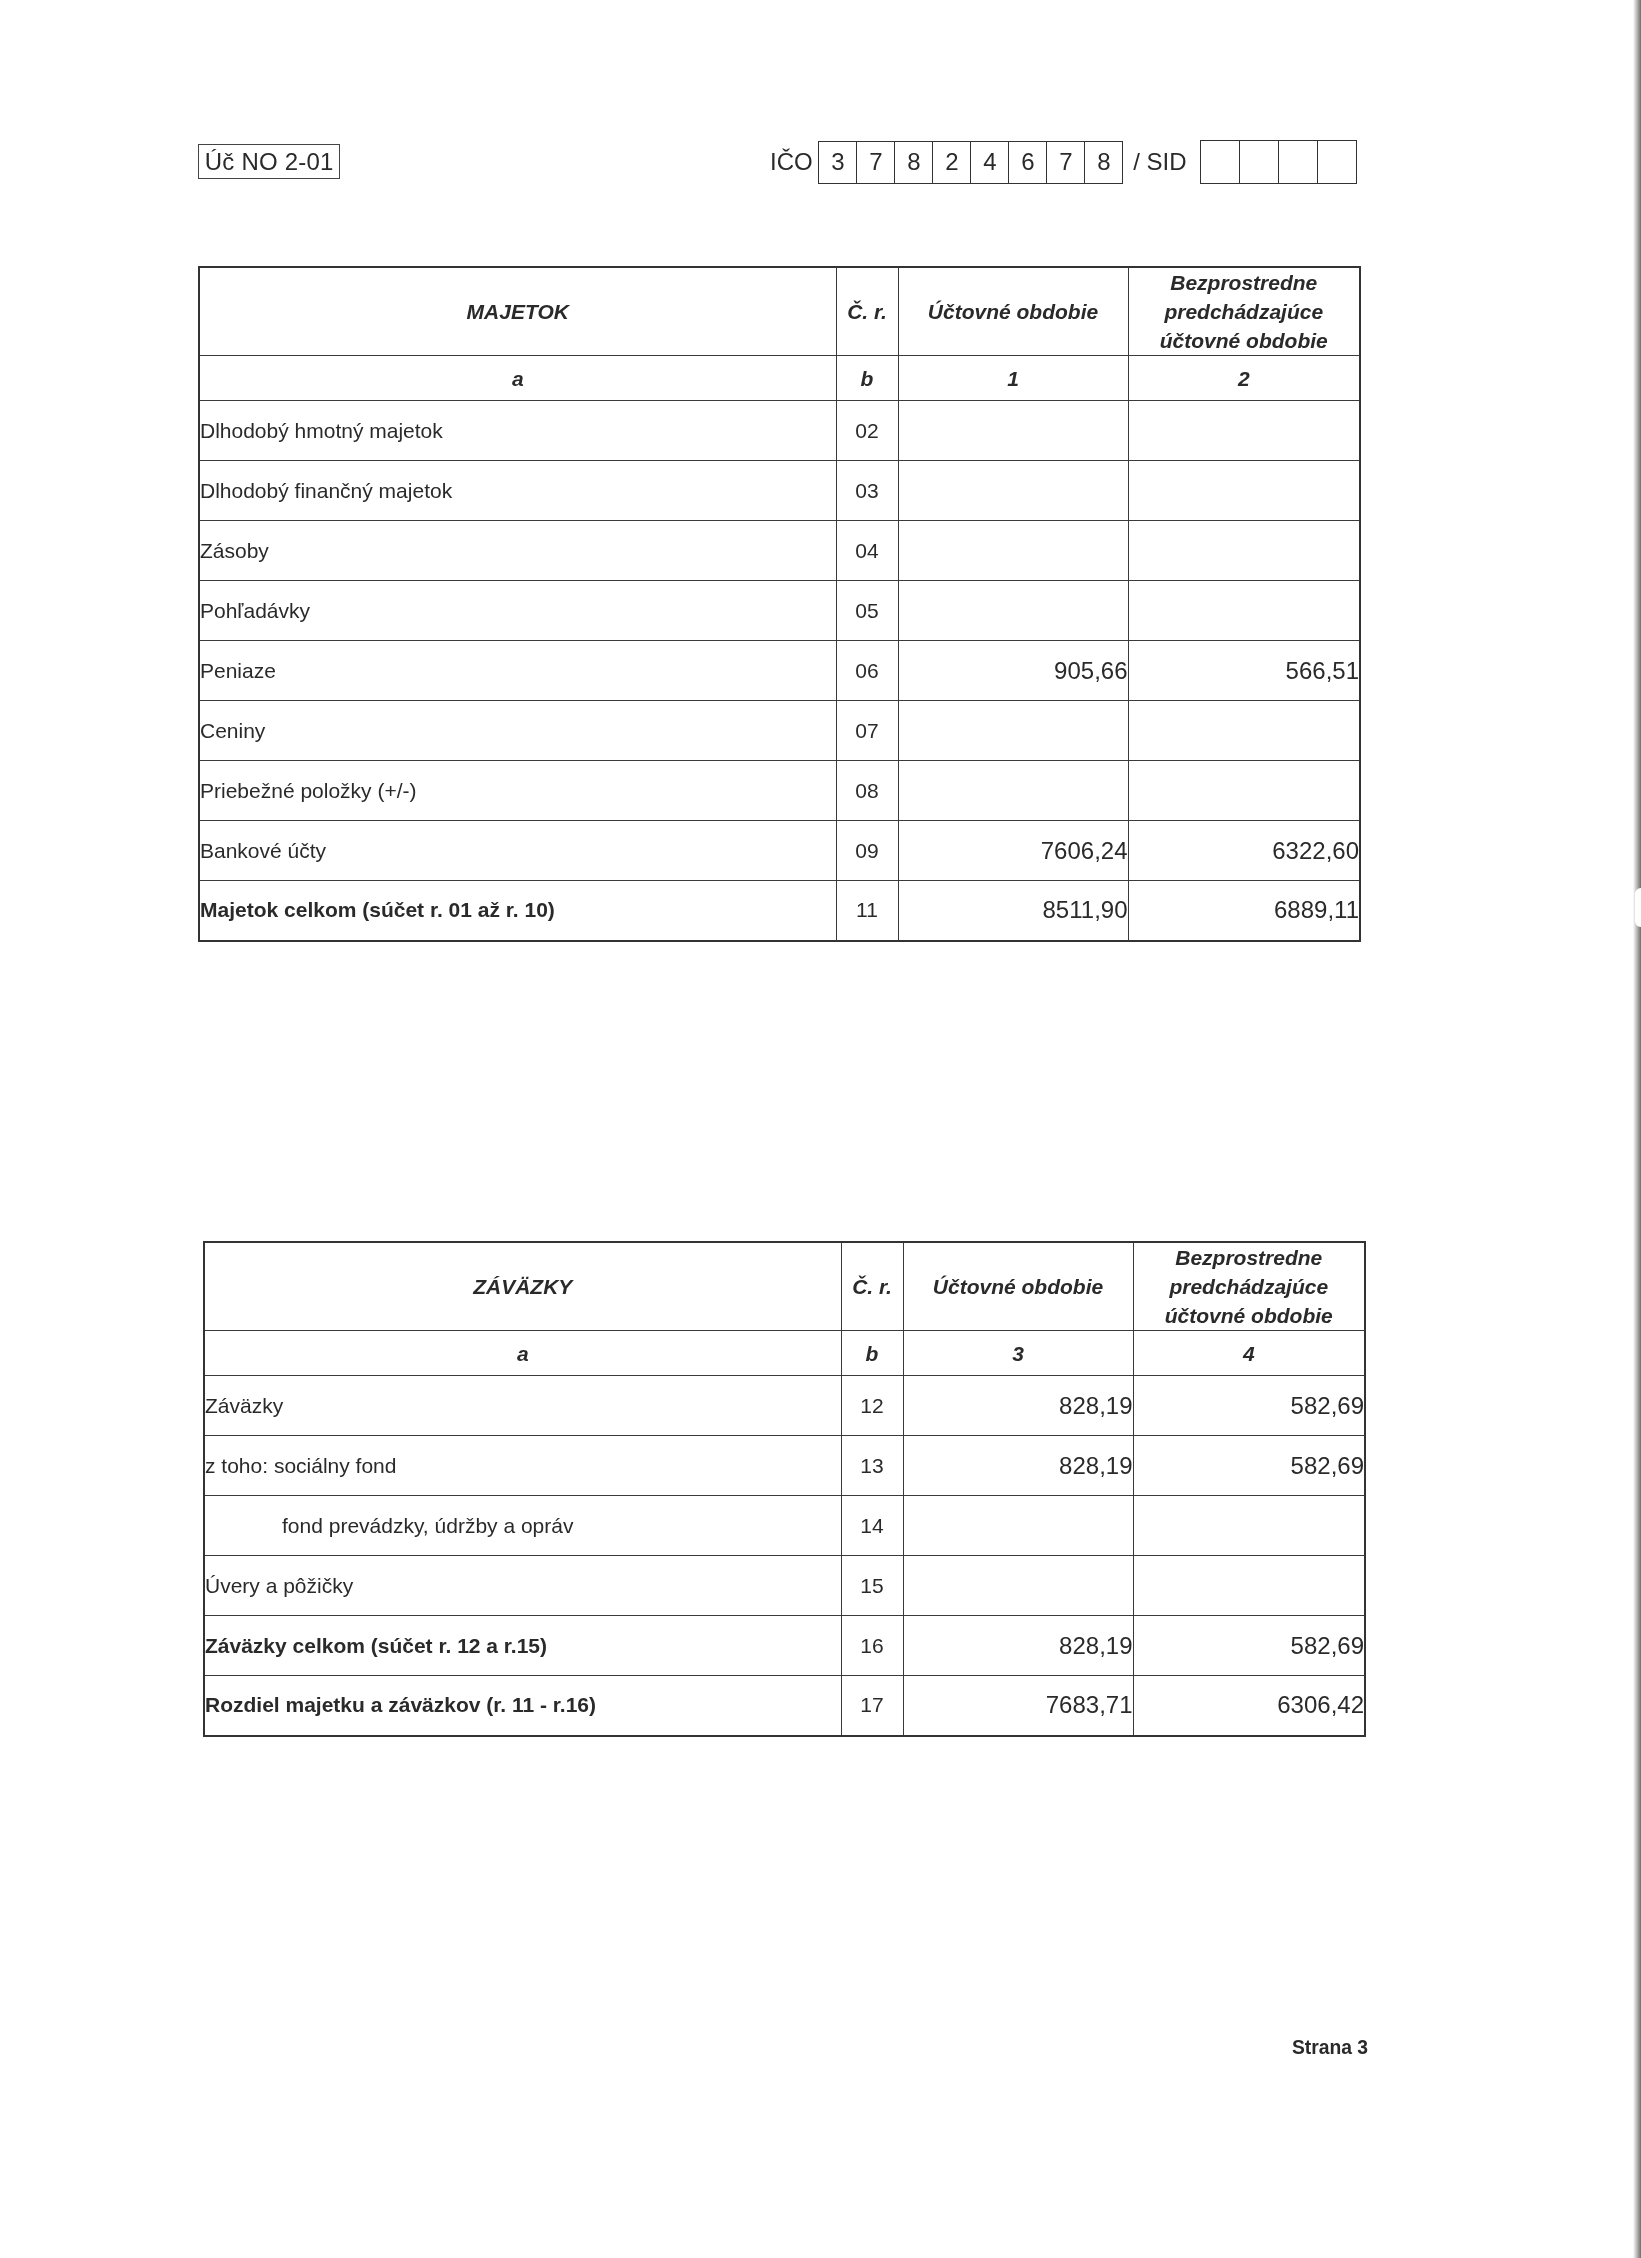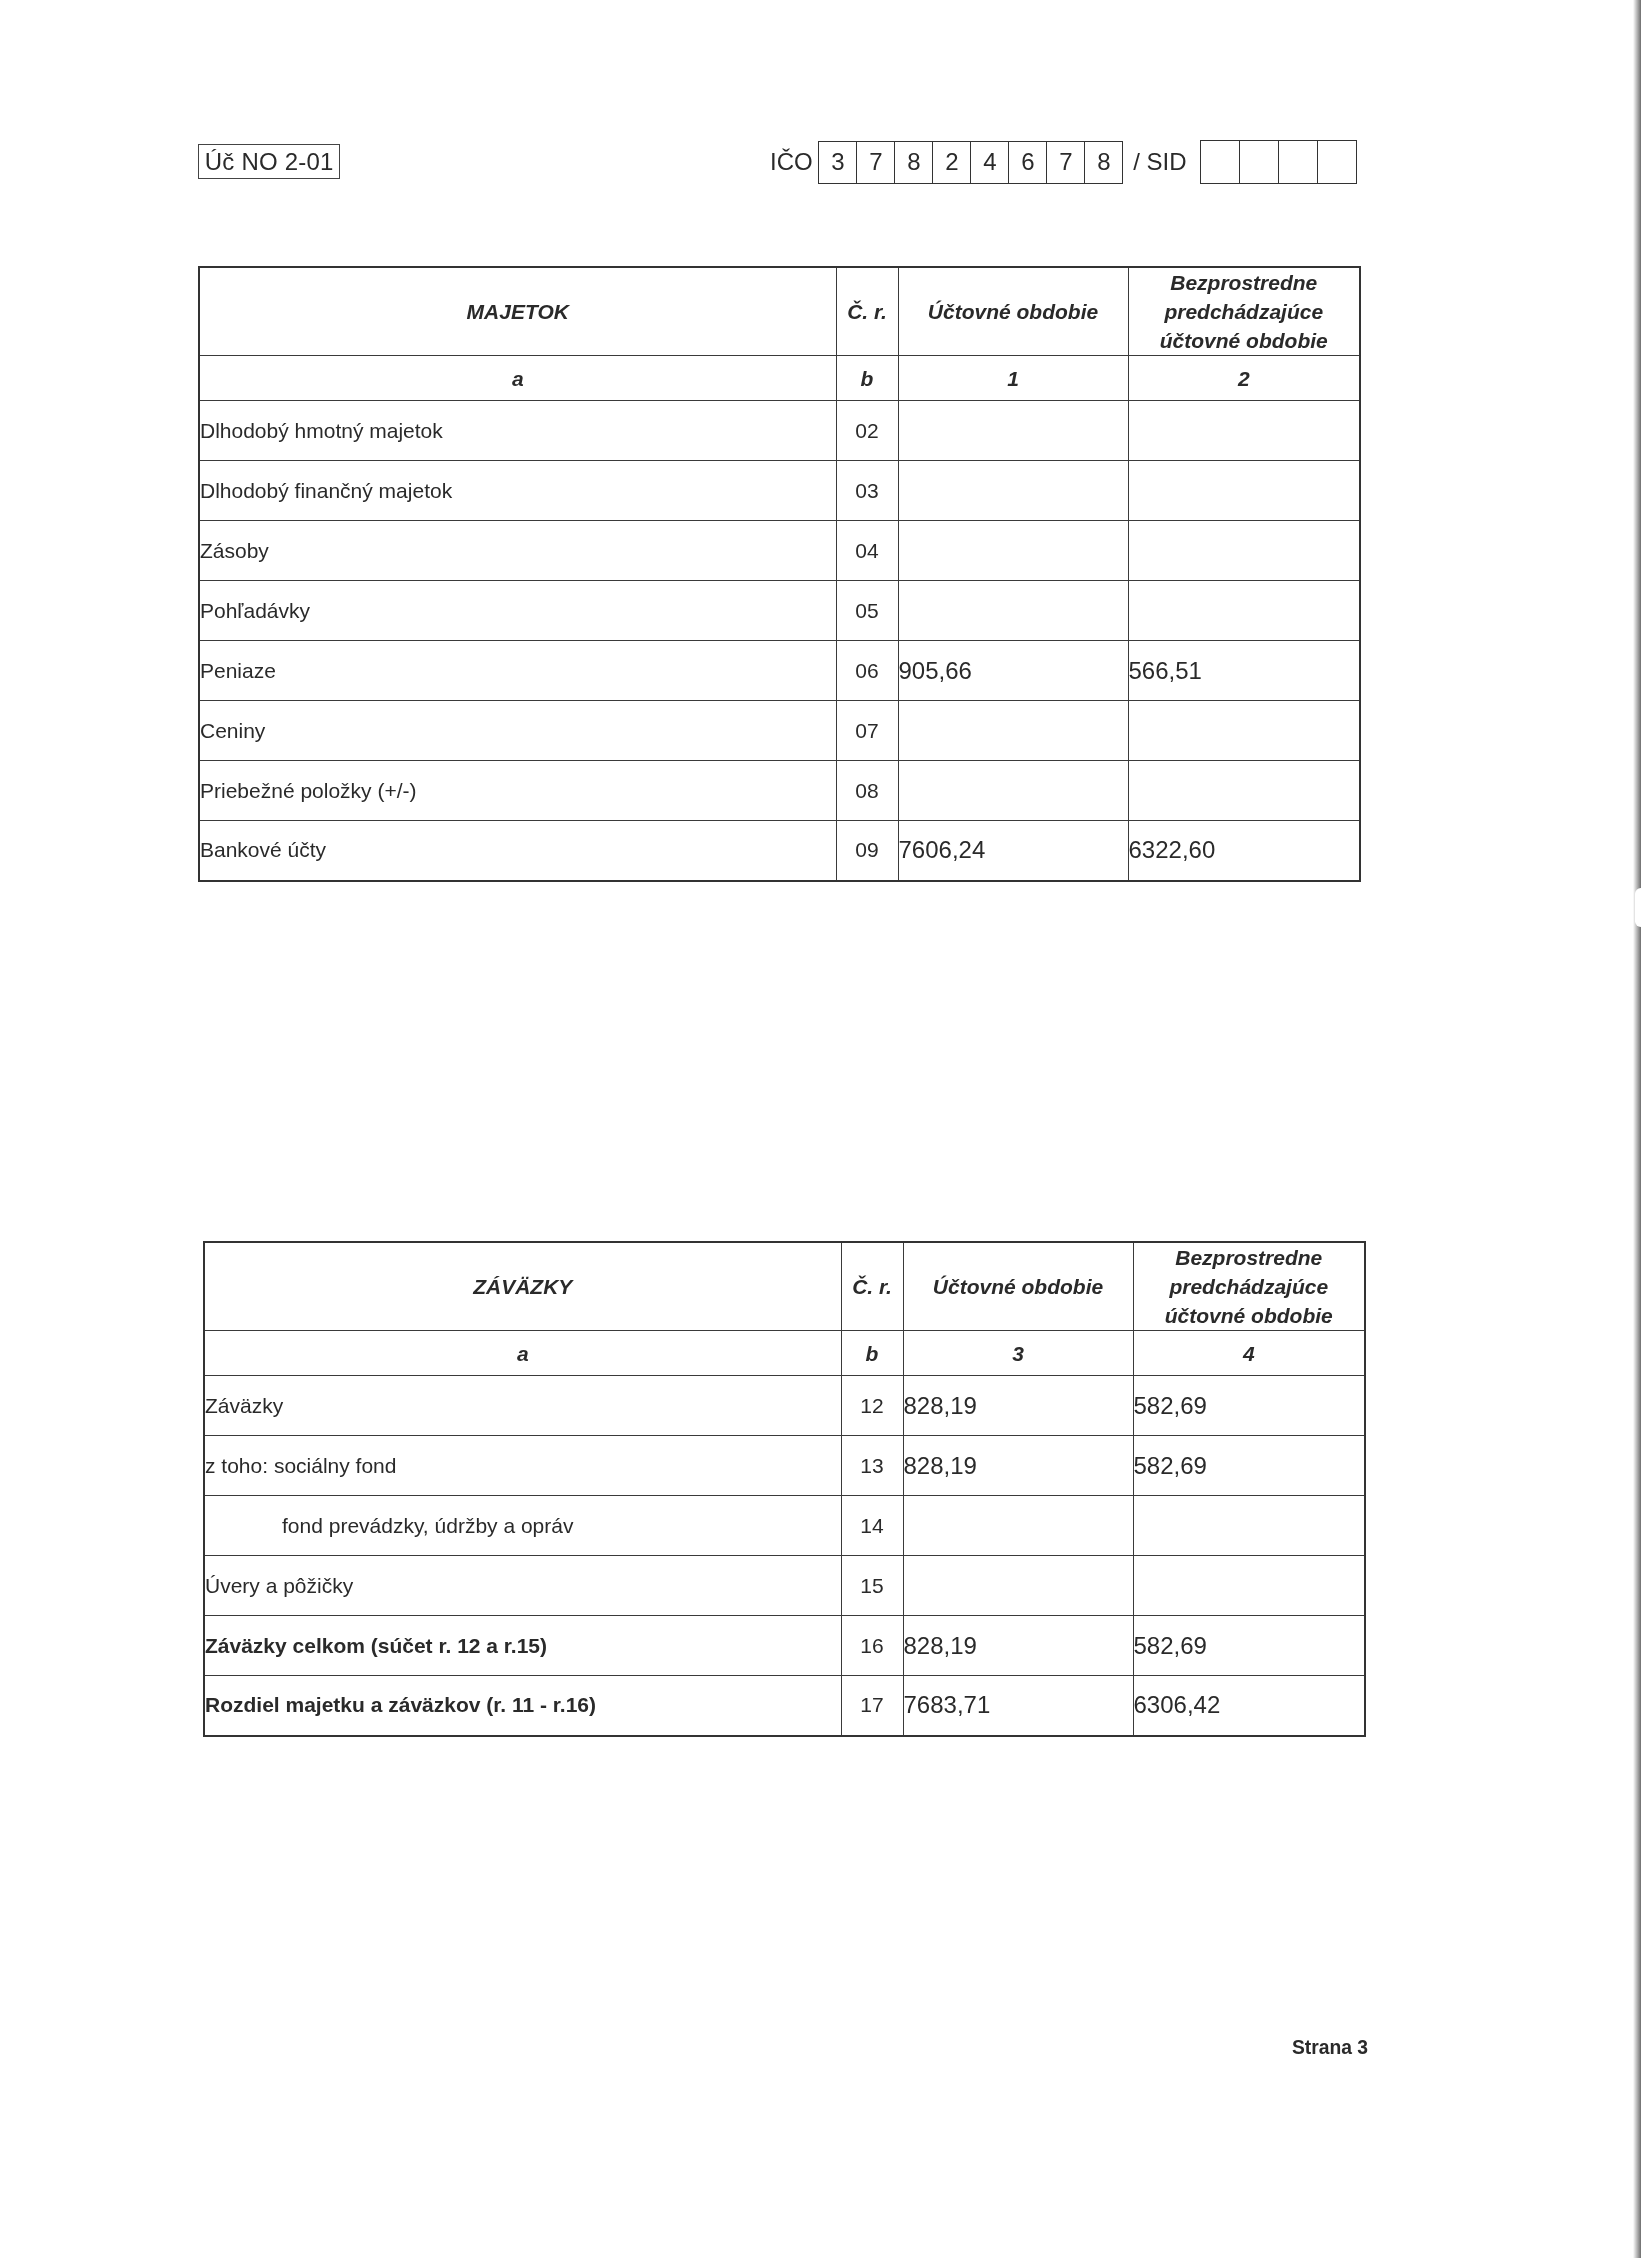--- a/index.html
+++ b/index.html
@@ -55,21 +55,21 @@
     .c-v2 { width: 232px; }
     tr.head-row { height: 87px; }
     tr.letter-row { height: 45px; }
     tr.letter-row th { font-size: 21px; }
     tr.data-row { height: 60px; }
     tr.data-row td { font-size: 21px; }
     td.lbl { text-align: left; padding-left: 3.9px; line-height: 26px; }
     td.lbl.indent { padding-left: 77px; }
     td.lbl.bold { font-weight: bold; }
     td.rc { text-align: center; font-size: 21px; }
-    td.num { text-align: left; padding-right: 7.7px; font-size: 24px !important; }
+    td.num { text-align: right; padding-right: 7.7px; font-size: 24px !important; }
 
     .page-num {
       position: absolute; left: 1292px; top: 2037px;
       font-weight: bold; font-size: 19.3px;
     }
   </style>
 </head>
 <body>
 
 <div class="scan-edge"></div>
@@ -159,20 +159,26 @@
     <td class="rc">08</td>
     <td class="num"></td>
     <td class="num"></td>
   </tr>
   <tr class="data-row">
     <td class="lbl">Bankové účty</td>
     <td class="rc">09</td>
     <td class="num">7606,24</td>
     <td class="num">6322,60</td>
   </tr>
+  <tr class="data-row">
+    <td class="lbl bold">Majetok celkom (súčet r. 01 až r. 10)</td>
+    <td class="rc">11</td>
+    <td class="num">8511,90</td>
+    <td class="num">6889,11</td>
+  </tr>
 </tbody>
   </table>
 
 <table class="fin" style="left:203px; top:1241px;">
   <colgroup>
     <col class="c-label">
       <col class="c-rc">
       <col class="c-v1">
       <col class="c-v2">
   </colgroup>

